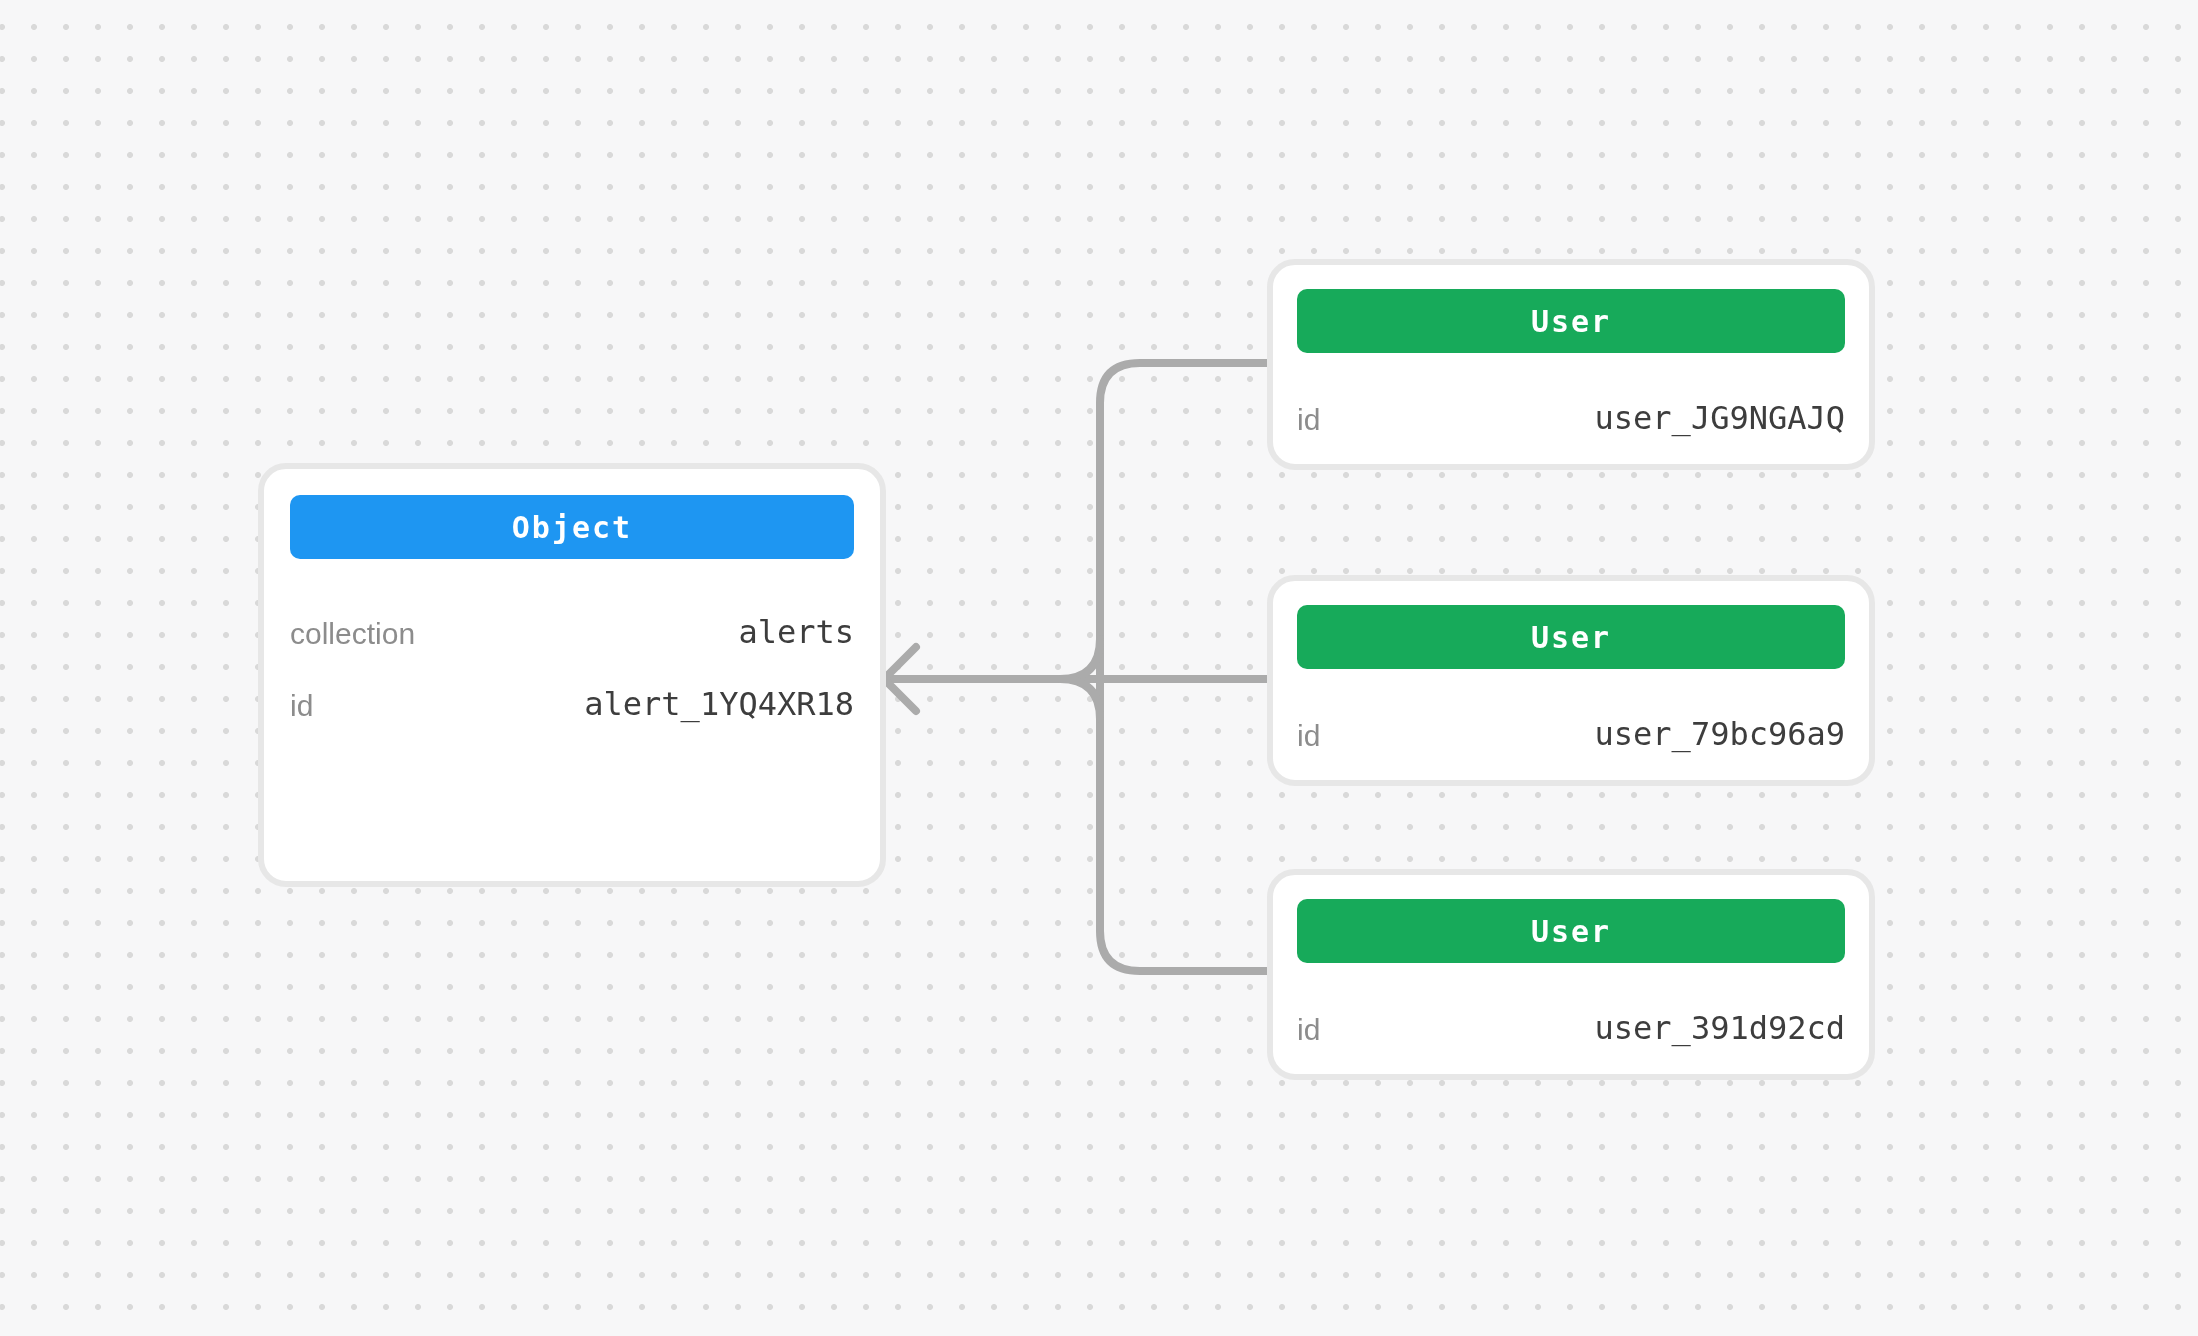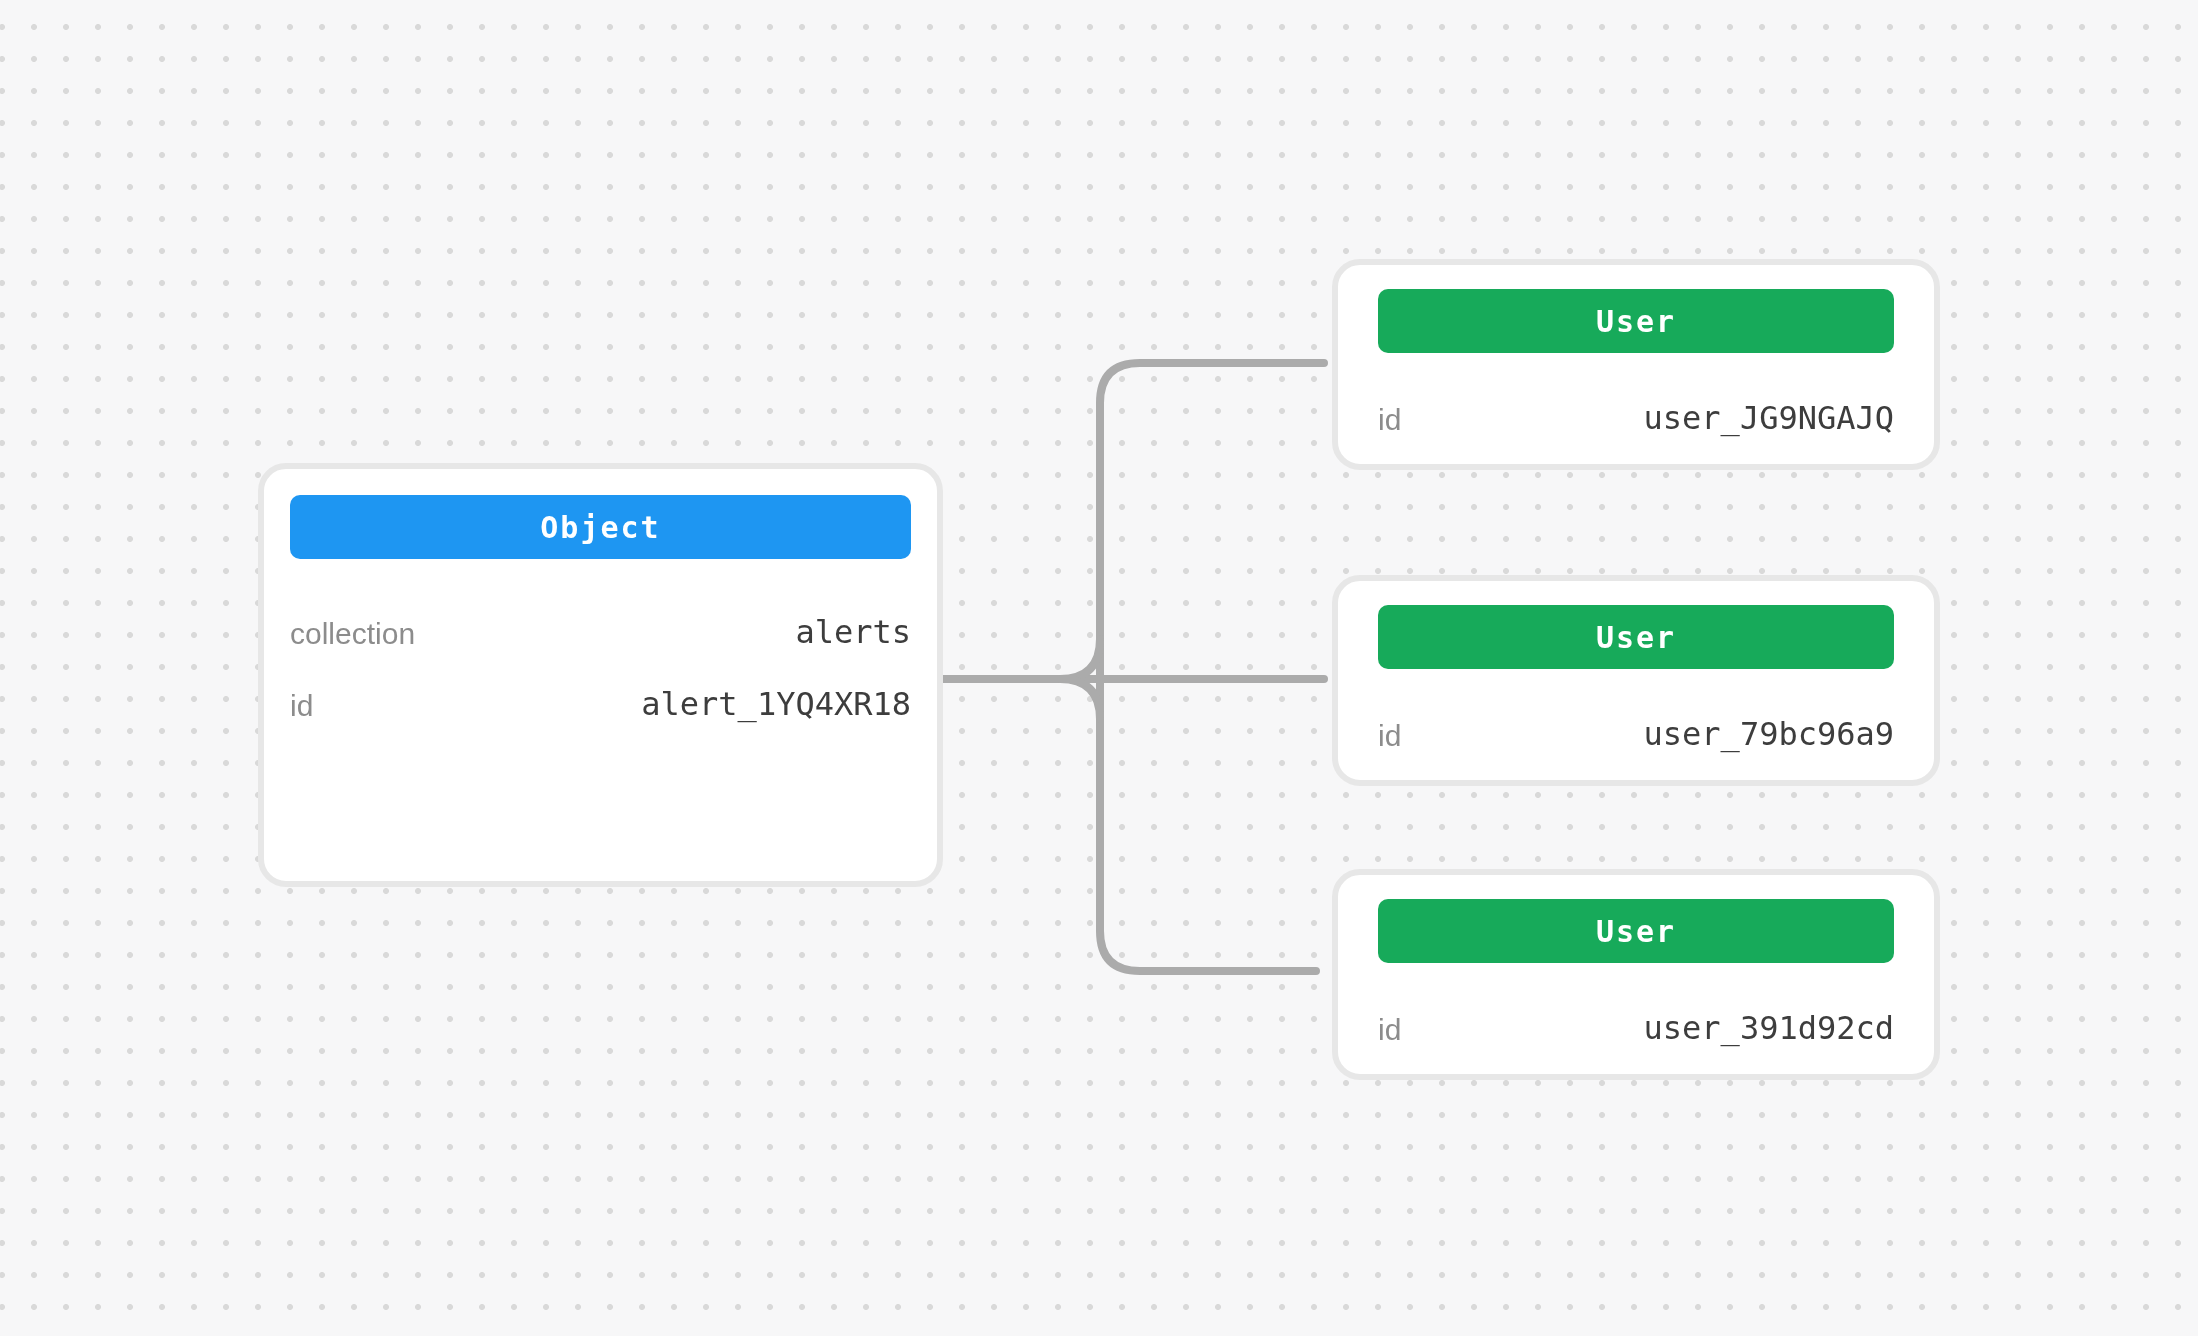--- a/index.html
+++ b/index.html
@@ -45,29 +45,29 @@
 
   .card {
     position: absolute;
     background: var(--c-card-bg);
     border: 6px solid var(--c-card-border);
     border-radius: 28px;
   }
   .object-card {
     left: 258px;
     top: 463px;
-    width: 685px;
+    width: 628px;
     height: 424px;
     padding: 26px;
   }
   .user-card {
-    left: 1332px;
+    left: 1267px;
     width: 608px;
     height: 211px;
-    padding: 24px 40px;
+    padding: 24px 24px;
   }
   .user-card-0 { top: 259px; }
   .user-card-1 { top: 575px; }
   .user-card-2 { top: 869px; }
 
   .hdr {
     height: 64px;
     border-radius: 10px;
     display: flex;
     align-items: center;

